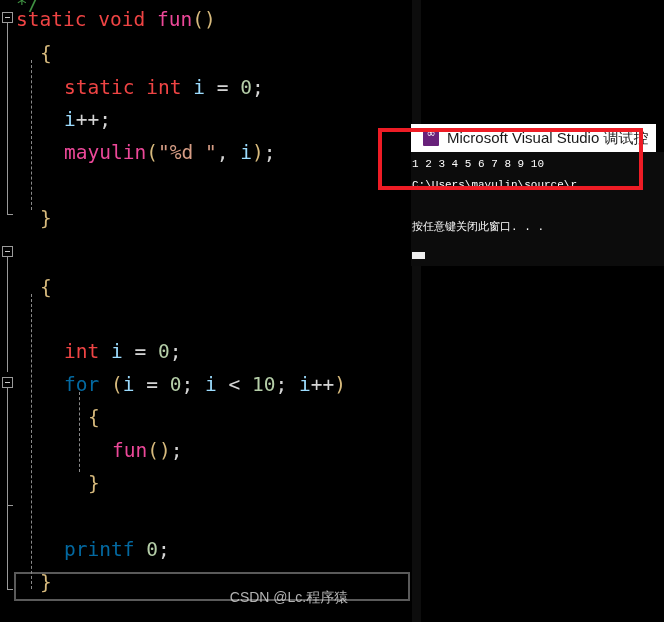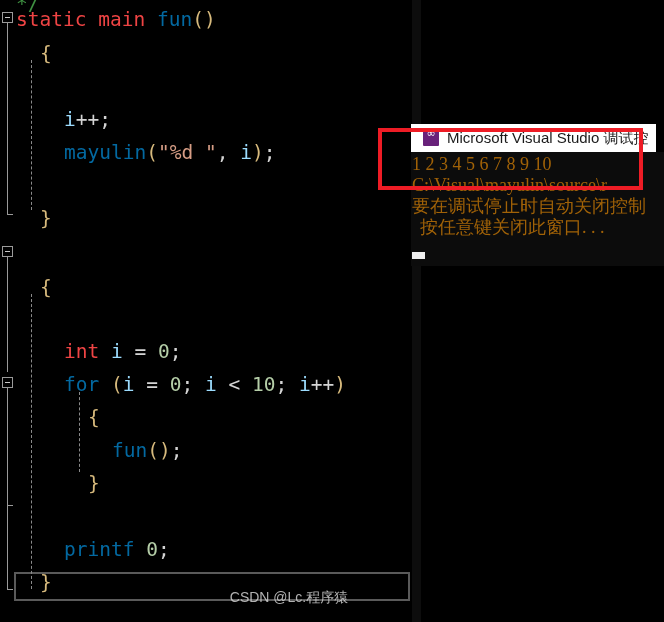--- a/index.html
+++ b/index.html
@@ -127,21 +127,21 @@
     left: 1px;
     top: 250px;
     width: 7px;
     height: 5px;
     background: #e8e8e8;
   }
 
   
   .t-keyword   { color: #ef4444; }
   .t-control   { color: #0369a1; }
-  .t-func      { color: #0369a1; text-align: center; }
+  .t-func      { color: #ec4899; text-align: center; }
   .t-ident     { color: #9cdcfe; }
   .t-num       { color: #b5cea8; }
   .t-string    { color: #d69d85; }
   .t-punct     { color: #d4d4d4; }
   .t-brace     { color: #d7ba7d; }
   .t-comment   { color: #3f9142; }
   .t-plain     { color: #d4d4d4; }
 
   
   #console-window {
@@ -195,25 +195,25 @@
     top: 28px;
     width: 253px;
     height: 114px;
     background: #0c0c0c;
     overflow: hidden;
   }
   .console-line {
     position: absolute;
     left: 1px;
     white-space: pre;
-    font-family: Liberation Serif, serif;
-    font-size: 18px;
+    font-family: Liberation Mono, monospace;
+    font-size: 11px;
     line-height: 21px;
     height: 21px;
-    color: #a16207;
+    color: #ffffff;
     letter-spacing: 0px;
   }
   #console-cursor {
     position: absolute;
     left: 1px;
     top: 100px;
     width: 13px;
     height: 7px;
     background: #efefef;
   }
@@ -262,22 +262,23 @@
         <div class="fold-endtick" style="top: 214px;"></div>
         <div class="fold-endtick" style="top: 505px;"></div>
         <div class="fold-endtick" style="top: 589px;"></div>
         <div class="fold-box" style="top: 12px;"></div>
         <div class="fold-box" style="top: 246px;"></div>
         <div class="fold-box" style="top: 377px;"></div>
       </div>
 
     <div id="code-surface">
         <div class="code-line" style="top: -10px; left: 16px;"><span class="t-comment">*/</span></div>
-        <div class="code-line" style="top: 6px; left: 16px;"><span class="t-keyword">static</span><span class="t-plain"> </span><span class="t-keyword">main</span><span class="t-plain"> </span><span class="t-func">fun</span><span class="t-brace">()</span></div>
+        <div class="code-line" style="top: 6px; left: 16px;"><span class="t-keyword">static</span><span class="t-plain"> </span><span class="t-keyword">void</span><span class="t-plain"> </span><span class="t-func">fun</span><span class="t-brace">()</span></div>
         <div class="code-line" style="top: 40px; left: 40px;"><span class="t-brace">{</span></div>
+        <div class="code-line" style="top: 74px; left: 64px;"><span class="t-keyword">static</span><span class="t-plain"> </span><span class="t-keyword">int</span><span class="t-plain"> </span><span class="t-ident">i</span><span class="t-plain"> </span><span class="t-punct">=</span><span class="t-plain"> </span><span class="t-num">0</span><span class="t-punct">;</span></div>
         <div class="code-line" style="top: 106px; left: 64px;"><span class="t-ident">i</span><span class="t-punct">++;</span></div>
         <div class="code-line" style="top: 139px; left: 64px;"><span class="t-func">mayulin</span><span class="t-brace">(</span><span class="t-string">"%d "</span><span class="t-punct">, </span><span class="t-ident">i</span><span class="t-brace">)</span><span class="t-punct">;</span></div>
         <div class="code-line" style="top: 205px; left: 40px;"><span class="t-brace">}</span></div>
         <div class="code-line" style="top: 274px; left: 40px;"><span class="t-brace">{</span></div>
         <div class="code-line" style="top: 338px; left: 64px;"><span class="t-keyword">int</span><span class="t-plain"> </span><span class="t-ident">i</span><span class="t-plain"> </span><span class="t-punct">=</span><span class="t-plain"> </span><span class="t-num">0</span><span class="t-punct">;</span></div>
         <div class="code-line" style="top: 371px; left: 64px;"><span class="t-control">for</span><span class="t-plain"> </span><span class="t-brace">(</span><span class="t-ident">i</span><span class="t-plain"> </span><span class="t-punct">=</span><span class="t-plain"> </span><span class="t-num">0</span><span class="t-punct">; </span><span class="t-ident">i</span><span class="t-plain"> </span><span class="t-punct">&lt;</span><span class="t-plain"> </span><span class="t-num">10</span><span class="t-punct">; </span><span class="t-ident">i</span><span class="t-punct">++</span><span class="t-brace">)</span></div>
         <div class="code-line" style="top: 404px; left: 88px;"><span class="t-brace">{</span></div>
         <div class="code-line" style="top: 437px; left: 112px;"><span class="t-func">fun</span><span class="t-brace">()</span><span class="t-punct">;</span></div>
         <div class="code-line" style="top: 470px; left: 88px;"><span class="t-brace">}</span></div>
         <div class="code-line" style="top: 536px; left: 64px;"><span class="t-control">printf</span><span class="t-plain"> </span><span class="t-num">0</span><span class="t-punct">;</span></div>
@@ -295,23 +296,22 @@
   </div>
 
   <div id="console-window">
 
     <div id="console-titlebar">
       <div id="console-appicon"></div>
       <div id="console-title">Microsoft Visual Studio 调试控</div>
     </div>
 
     <div id="console-body">
-        <div class="console-line" style="top: 65px; margin-left: 8px;">按任意键关闭此窗口. . .</div>
-        <div class="console-line" style="top: 44px;">要在调试停止时自动关闭控制</div>
-        <div class="console-line" style="top: 23px;">C:\Visual\mayulin\source\r</div>
+        <div class="console-line" style="top: 65px;">按任意键关闭此窗口. . .</div>
+        <div class="console-line" style="top: 23px;">C:\Users\mayulin\source\r</div>
         <div class="console-line" style="top: 2px;">1 2 3 4 5 6 7 8 9 10</div>
       <div id="console-cursor"></div>
     </div>
   </div>
 
   <div id="annotation-rect"></div>
 
   <div id="watermark">CSDN @Lc.程序猿</div>
 
 </div>

